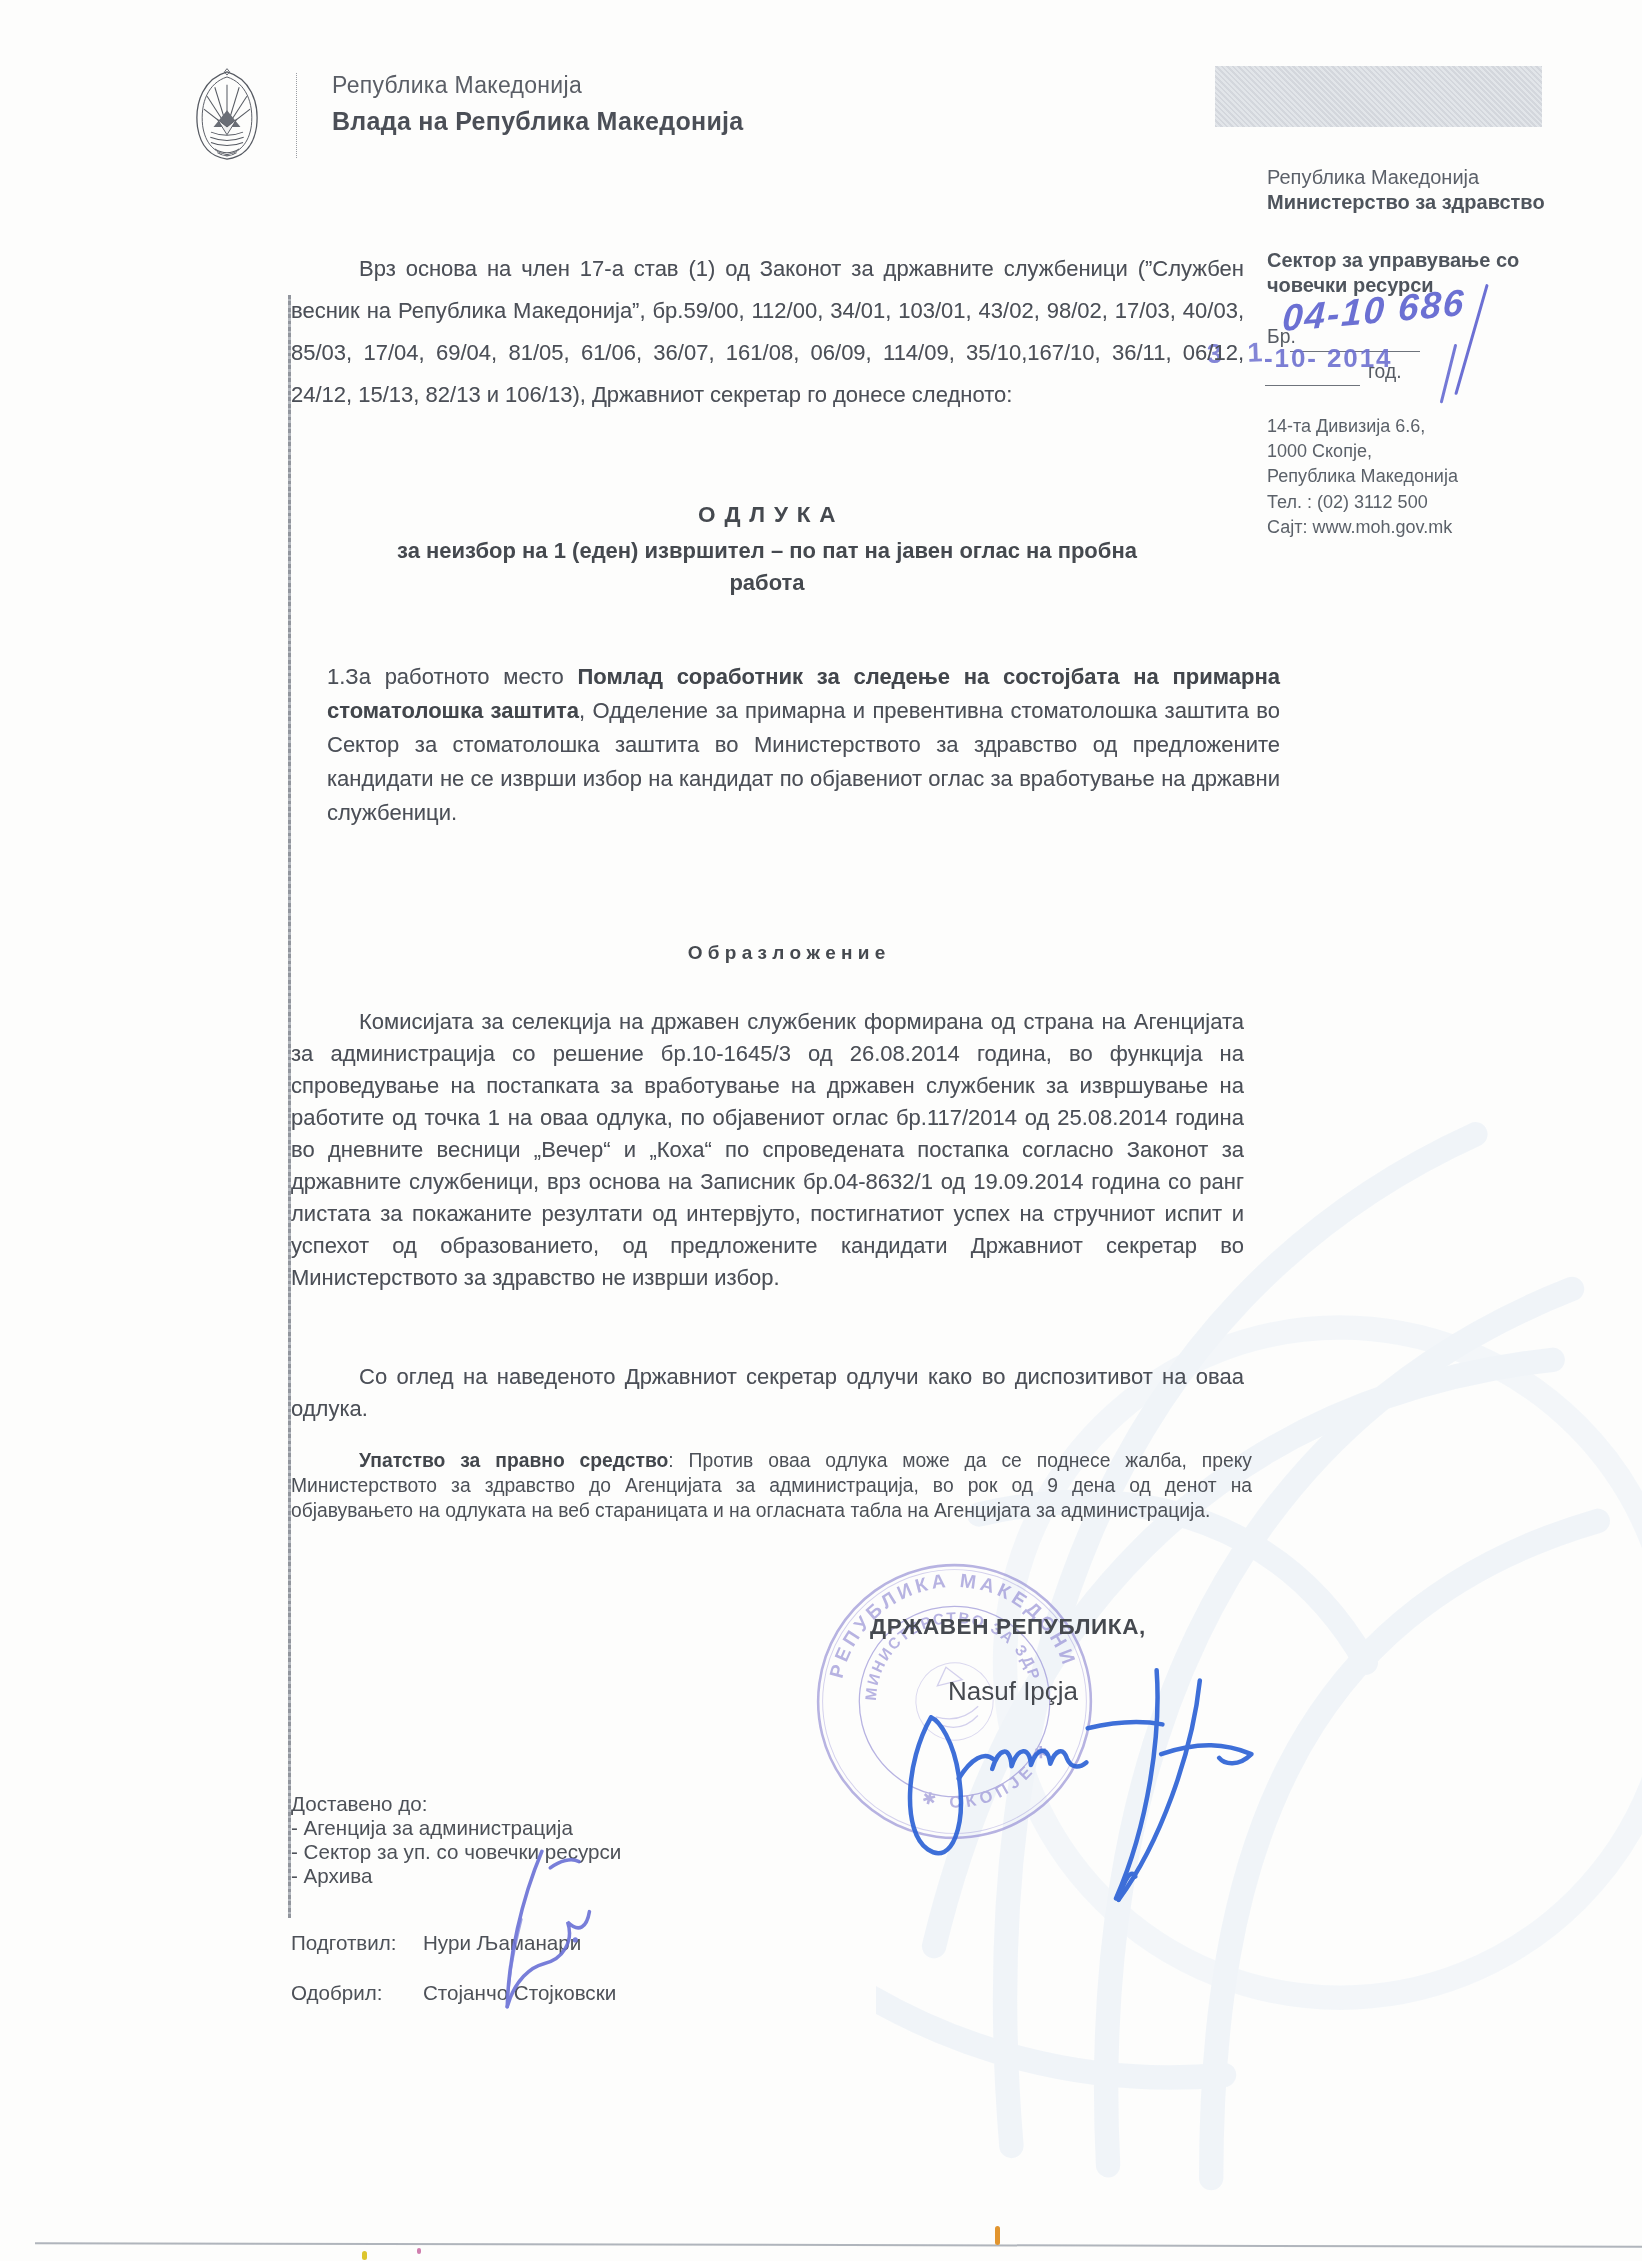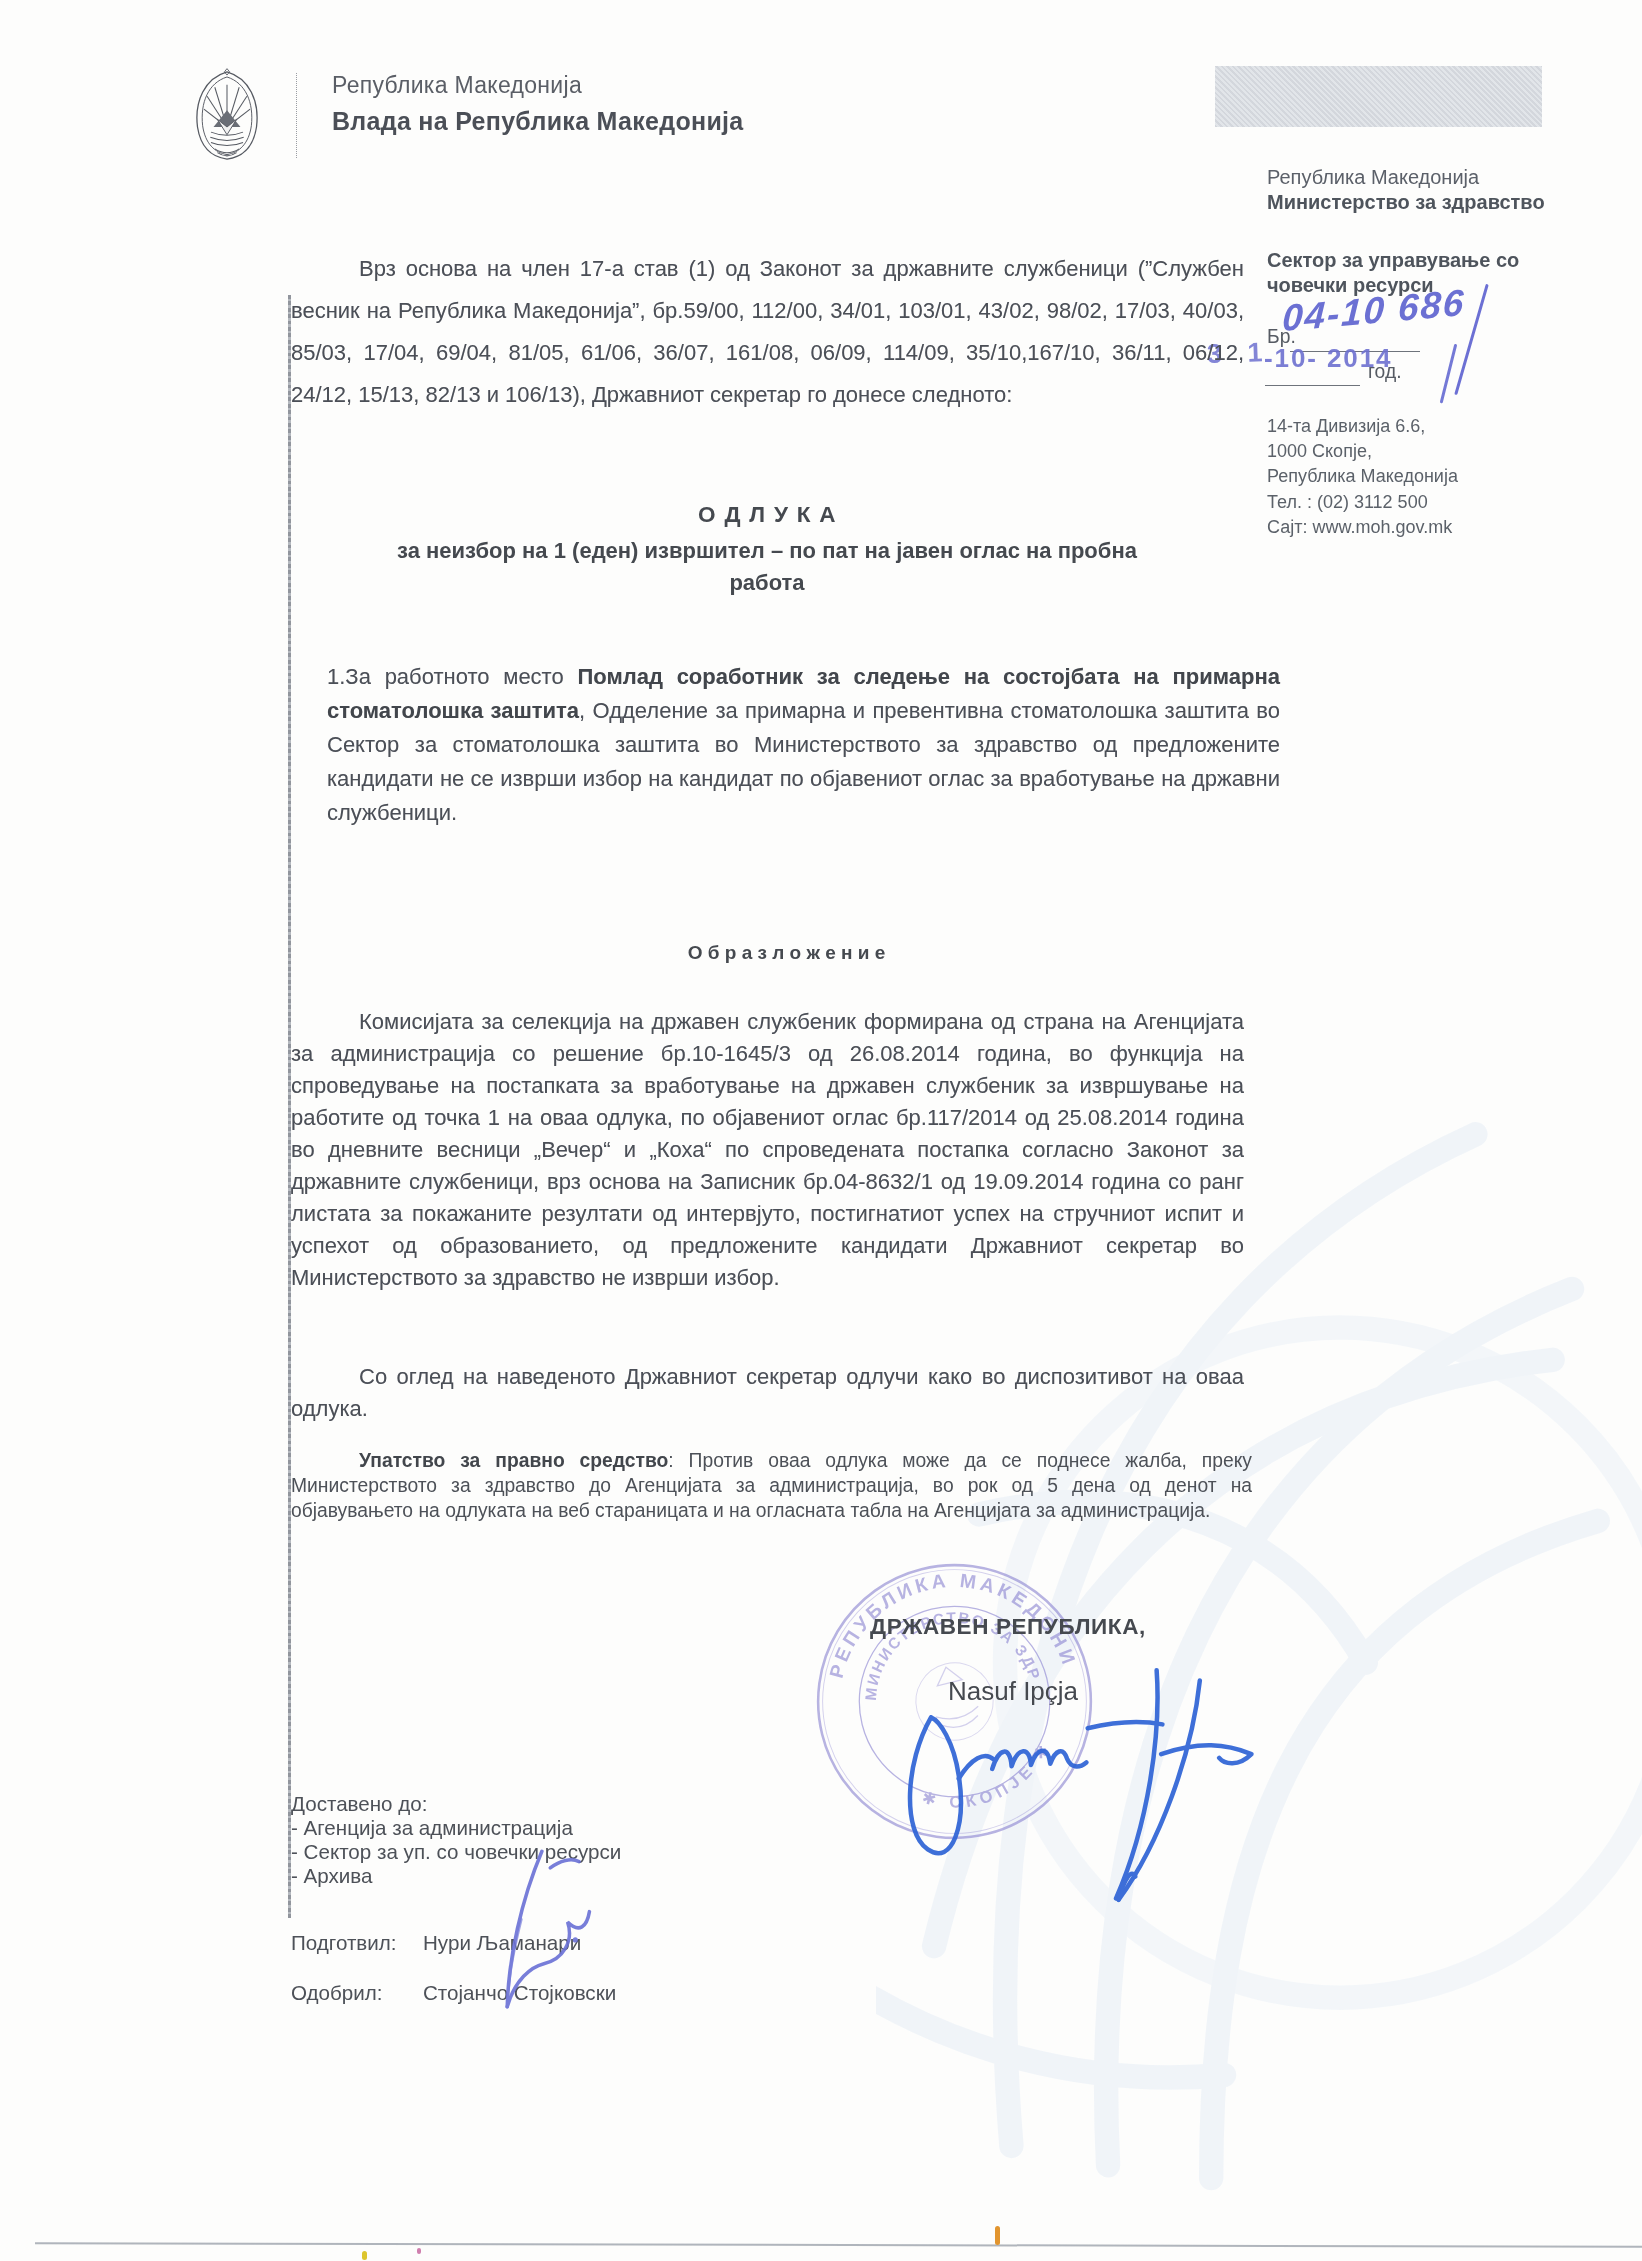--- a/index.html
+++ b/index.html
@@ -142,21 +142,21 @@
 
   <div class="abs main dec-title">О Д Л У К А</div>
   <div class="abs dec-sub">за неизбор на 1 (еден) извршител – по пат на јавен оглас на пробна работа</div>
 
   <p class="abs main body-text point1" style="margin:0"><span>1.За работното место </span><b class="seg">Помлад соработник за следење на состојбата на примарна стоматолошка заштита</b><span>, Одделение за примарна и превентивна стоматолошка заштита во Сектор за стоматолошка заштита во Министерството за здравство од предложените кандидати не се изврши избор на кандидат по објавениот оглас за вработување на државни службеници.</span></p>
 
   <div class="abs main rat-head">О б р а з л о ж е н и е</div>
   <div class="abs main body-text indent rat-p1">Комисијата за селекција на државен службеник формирана од страна на Агенцијата за администрација со решение бр.10-1645/3 од 26.08.2014 година, во функција на спроведување на постапката за вработување на државен службеник за извршување на работите од точка 1 на оваа одлука, по објавениот оглас бр.117/2014 од 25.08.2014 година во дневните весници „Вечер“ и „Коха“ по спроведената постапка согласно Законот за државните службеници, врз основа на Записник бр.04-8632/1 од 19.09.2014 година со ранг листата за покажаните резултати од интервјуто, постигнатиот успех на стручниот испит и успехот од образованието, од предложените кандидати Државниот секретар во Министерството за здравство не изврши избор.</div>
   <div class="abs main body-text indent rat-p2">Со оглед на наведеното Државниот секретар одлучи како во диспозитивот на оваа одлука.</div>
 
-  <p class="abs main legal indent" style="margin:0"><b class="seg">Упатство за правно средство</b><span>: Против оваа одлука може да се поднесе жалба, преку Министерството за здравство до Агенцијата за администрација, во рок од 5 дена од денот на објавувањето на одлуката на веб стараницата и на огласната табла на Агенцијата за администрација.</span></p>
+  <p class="abs main legal indent" style="margin:0"><b class="seg">Упатство за правно средство</b><span>: Против оваа одлука може да се поднесе жалба, преку Министерството за здравство до Агенцијата за администрација, во рок од 9 дена од денот на објавувањето на одлуката на веб стараницата и на огласната табла на Агенцијата за администрација.</span></p>
 
   <svg class="abs noptr" style="left:813px;top:1560px;opacity:.62;transform:rotate(-14deg)" width="283" height="283" viewBox="0 0 440 440">
     <defs>
       <path id="arcTop" d="M 220,220 m -178,0 a 178,178 0 1,1 356,0"></path>
       <path id="arcInner" d="M 220,220 m -122,0 a 122,122 0 1,1 244,0"></path>
       <path id="arcBottom" d="M 220,220 m -165,0 a 165,165 0 1,0 330,0"></path>
     </defs>
     <g fill="none" stroke="#8d86d2">
       <circle cx="220" cy="220" r="212" stroke-width="4"></circle>
       <circle cx="220" cy="220" r="205" stroke-width="1.5" opacity=".6"></circle>

